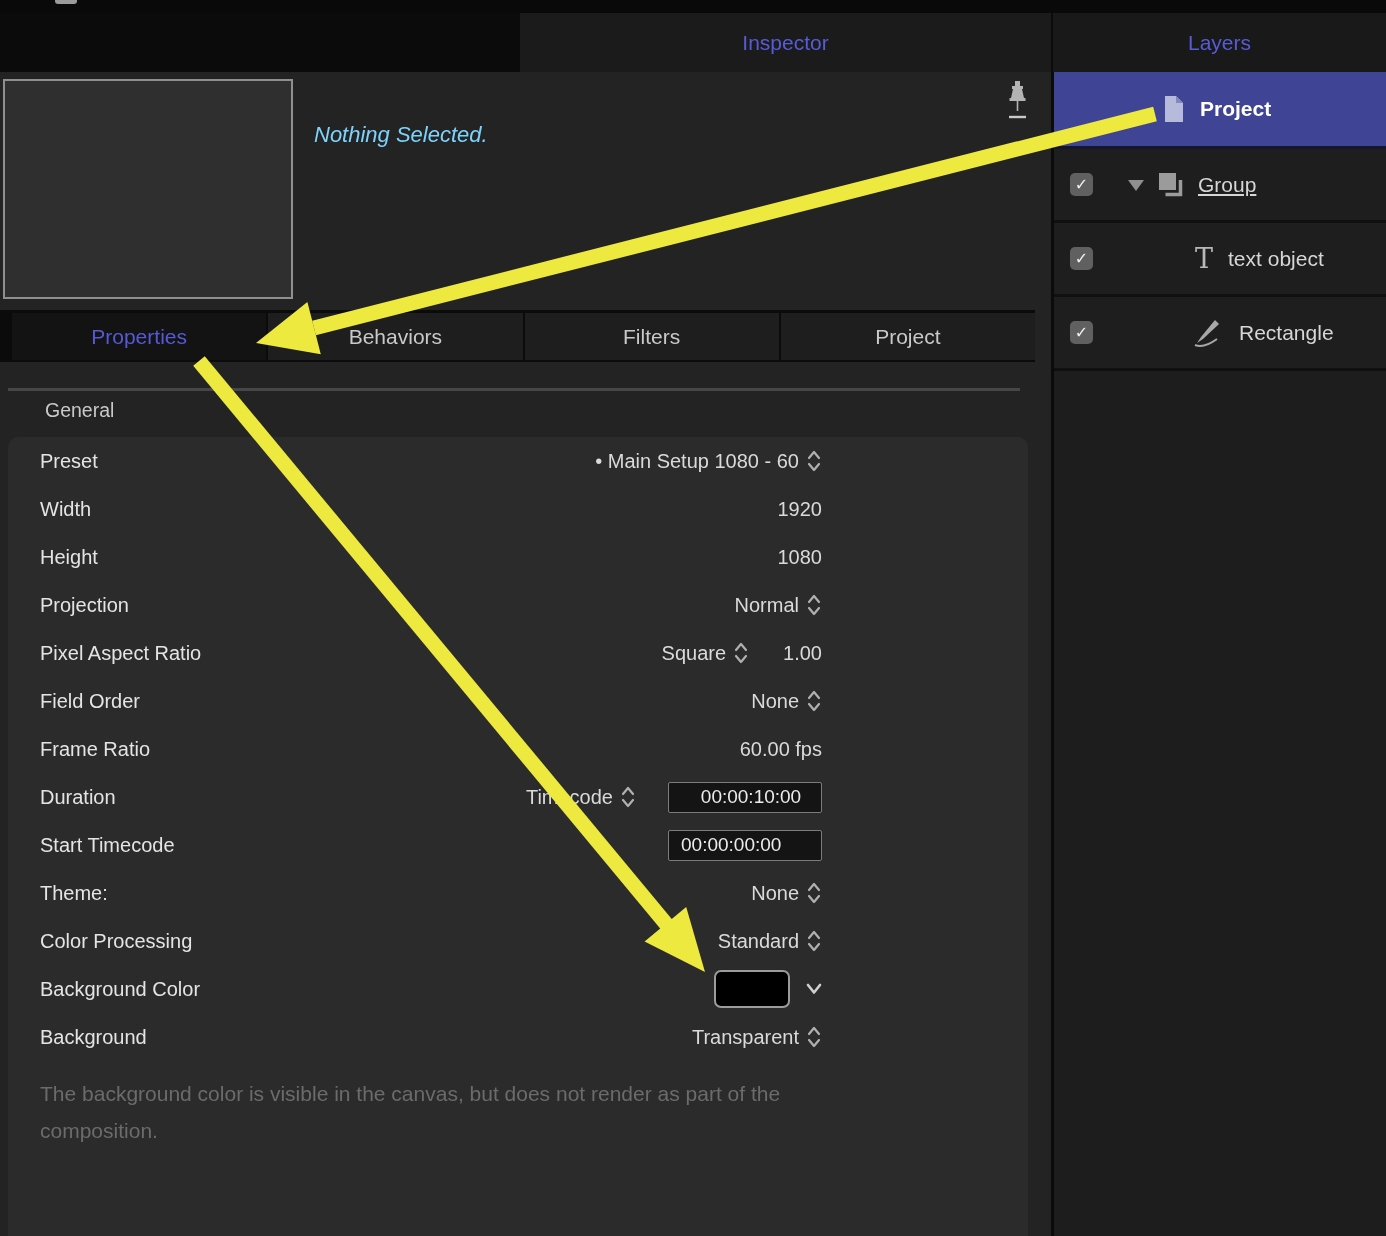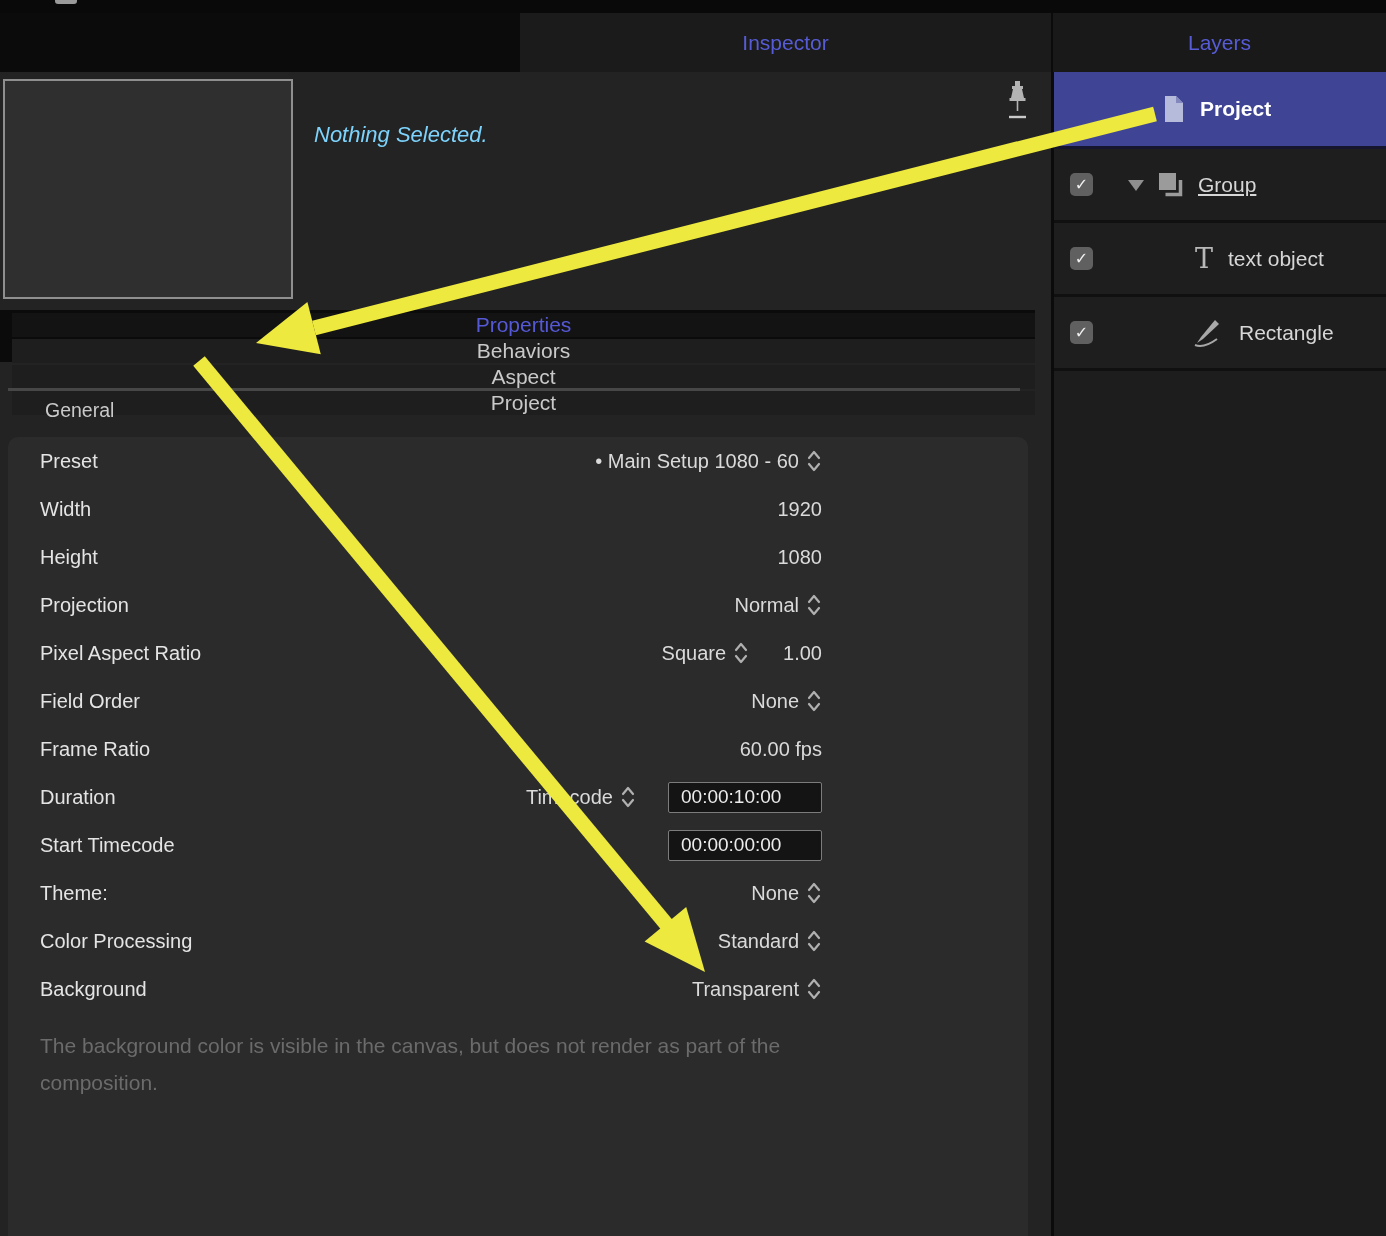--- a/index.html
+++ b/index.html
@@ -18,21 +18,21 @@
   .tab-library{left:0;width:518px;background:#242424;color:#b8b8b8;}
   .tab-inspector{left:520px;width:531px;background:#1b1b1b;color:#575cd6;}
   .tab-layers{left:1053px;width:333px;background:#191919;color:#575cd6;}
   
   .inspector-panel{position:absolute;left:0;top:72px;width:1051px;height:1164px;background:#232323;}
   .preview-box{position:absolute;left:3px;top:7px;width:286px;height:216px;background:#2f2f2f;border:2px solid #8f8f8f;}
   .status-text{position:absolute;left:314px;top:14px;font-size:22px;font-style:italic;font-weight:500;color:#7dd3fc;margin-top:36px;}
   .pin-btn{position:absolute;left:1000px;top:8px;width:34px;height:48px;}
   
   .ptabs{position:absolute;left:0;top:238px;width:1035px;height:52px;display:flex;gap:2px;
-    background:#0b0b0b;padding:3px 0 2px 12px;box-sizing:border-box;flex-direction:column;}
+    background:#0b0b0b;padding:3px 0 2px 12px;box-sizing:border-box;}
   .ptab{flex:1;background:#1e1e1e;color:#c9c9c9;display:flex;align-items:center;justify-content:center;font-size:21px;}
   .ptab.active{background:#131313;color:#5659d6;}
   .hsep{position:absolute;left:8px;top:316px;width:1012px;height:3px;background:#474747;}
   .section-title{position:absolute;left:45px;top:327px;font-size:19.5px;color:#c9c9c9;}
   
   .rows-panel{position:absolute;left:8px;top:365px;width:1020px;height:799px;background:#2b2b2b;
     border-radius:10px 10px 0 0;box-sizing:border-box;}
   .prow{height:48px;display:flex;align-items:center;padding:0 206px 0 32px;}
   .plabel{font-size:20px;color:#e4e4e4;}
   .pright{margin-left:auto;display:flex;align-items:center;gap:8px;font-size:20px;color:#dadada;white-space:nowrap;}
@@ -97,21 +97,21 @@
     </div>
 
     <div class="ptabs">
       <div class="ptab active">
         <span>Properties</span>
       </div>
       <div class="ptab">
         <span>Behaviors</span>
       </div>
       <div class="ptab">
-        <span>Aspect</span>
+        <span>Filters</span>
       </div>
       <div class="ptab">
         <span>Project</span>
       </div>
     </div>
 
     <div class="hsep"></div>
     <div class="section-title">General</div>
 
     <div class="rows-panel">
@@ -203,21 +203,21 @@
         <span class="pright">
           <span class="popup">
             <span>Timecode</span>
             <span class="stepper">
                 <svg width="16" height="26" viewBox="0 0 16 26" fill="none" stroke="#b0b0b0" stroke-width="2.2" stroke-linecap="round" stroke-linejoin="round">
                   <path d="M3 10 L8 4 L13 10"></path>
                   <path d="M3 16 L8 22 L13 16"></path>
                 </svg>
               </span>
           </span>
-          <input class="tc-field" style="margin-left: 24px;" value="00:00:10:00">
+          <input class="tc-field" style="margin-left: 24px; text-align: center;" value="00:00:10:00">
         </span>
       </div>
 
       <div class="prow">
         <span class="plabel">Start Timecode</span>
         <span class="pright">
           <input class="tc-field" value="00:00:00:00" style="">
         </span>
       </div>
 
@@ -244,20 +244,31 @@
           <span class="stepper">
                 <svg width="16" height="26" viewBox="0 0 16 26" fill="none" stroke="#b0b0b0" stroke-width="2.2" stroke-linecap="round" stroke-linejoin="round">
                   <path d="M3 10 L8 4 L13 10"></path>
                   <path d="M3 16 L8 22 L13 16"></path>
                 </svg>
               </span>
         </span>
           </span>
       </div>
 
+      <div class="prow">
+        <span class="plabel">Background Color</span>
+        <span class="pright">
+          <span class="swatch" style="background: rgb(0, 0, 0);"></span>
+          <span class="chev-down">
+            <svg width="16" height="12" viewBox="0 0 16 12" fill="none" stroke="#d0d0d0" stroke-width="2.6" stroke-linecap="round" stroke-linejoin="round">
+                <path d="M2 2 L8 9.5 L14 2"></path>
+              </svg>
+          </span>
+        </span>
+      </div>
 
       <div class="prow">
         <span class="plabel">Background</span>
         <span class="pright">
             <span class="popup">
           <span>Transparent</span>
           <span class="stepper">
                 <svg width="16" height="26" viewBox="0 0 16 26" fill="none" stroke="#b0b0b0" stroke-width="2.2" stroke-linecap="round" stroke-linejoin="round">
                   <path d="M3 10 L8 4 L13 10"></path>
                   <path d="M3 16 L8 22 L13 16"></path>

